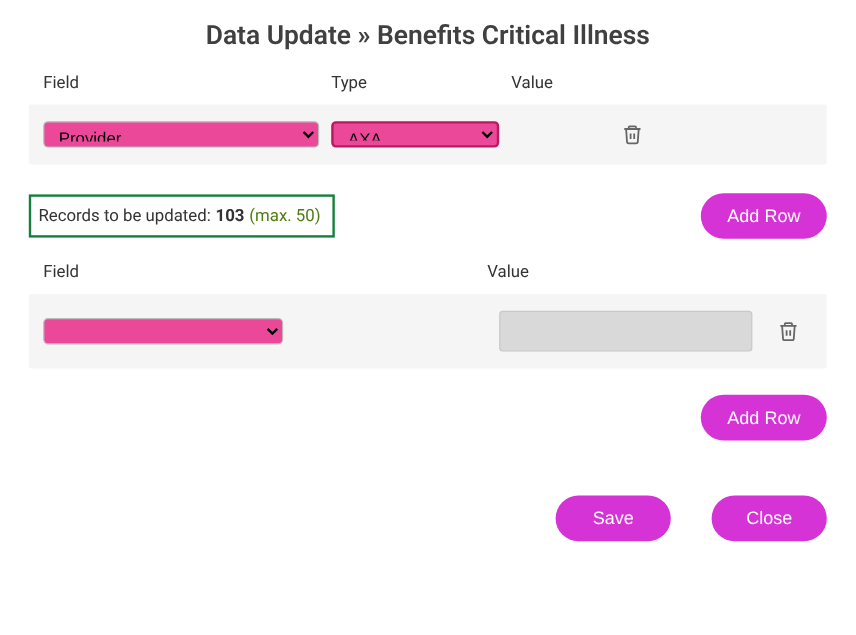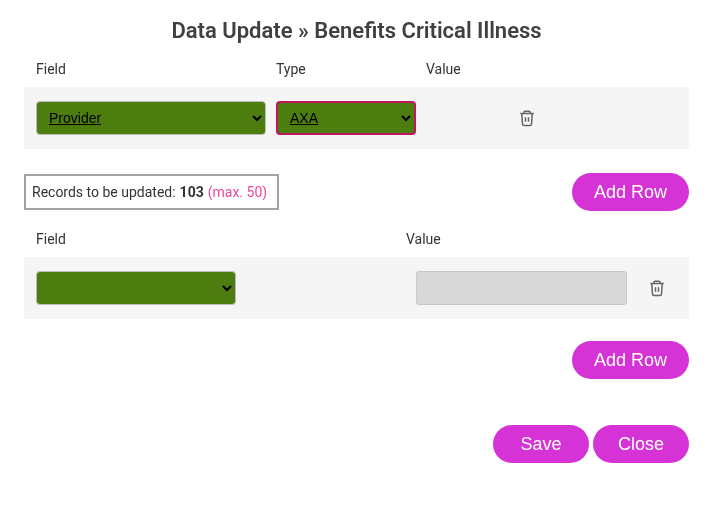--- a/index.html
+++ b/index.html
@@ -32,65 +32,64 @@
     background: #f5f5f5;
     display: grid;
     grid-template-columns: 230px 140px 1fr 40px;
     gap: 10px;
     padding: 14px 12px;
     align-items: center;
     border-radius: 2px;
   }
   select {
     width: 100%;
-    height: 34px;
+    height: 22px;
     font-size: 14px;
     padding: 4px 8px;
     border: 1px solid #bbb;
     border-radius: 4px;
-    background: #4d7c0f;
-    text-decoration: underline;
+    background: #ec4899;
   }
   .value-select {
     border: 2px solid #be185d;
   }
   .trash {
     display: flex;
     align-items: center;
     justify-content: center;
     cursor: pointer;
     color: #666;
   }
   .trash svg { width: 18px; height: 20px; }
   .status-row {
     display: flex;
     align-items: center;
     justify-content: space-between;
     margin-top: 24px;
     margin-bottom: 20px;
   }
   .highlight-box {
-    border: 2px solid #a3a3a3;
+    border: 2px solid #15803d;
     padding: 8px 10px 8px 6px;
     display: inline-flex;
     align-items: baseline;
     gap: 4px;
     font-size: 14px;
     color: #333;
   }
   .highlight-box .count { font-weight: 700; }
-  .highlight-box .max { color: #ec4899; }
+  .highlight-box .max { color: #4d7c0f; }
   .pill-btn {
     background: #d633d6;
     color: #fff;
     border: none;
     border-radius: 999px;
     height: 38px;
     padding: 0 22px;
-    font-size: 18px;
+    font-size: 15px;
     cursor: pointer;
     text-align: center;
   }
   .headers2 {
     display: grid;
     grid-template-columns: 360px 1fr 40px;
     gap: 10px;
     padding: 0 12px;
     margin-bottom: 10px;
     font-size: 14px;
@@ -114,21 +113,21 @@
     background: #d9d9d9;
     height: 34px;
     border: 1px solid #c8c8c8;
     border-radius: 3px;
   }
   .right-actions { text-align: right; margin-top: 22px; }
   .footer-actions {
     text-align: right;
     margin-top: 46px;
     display: flex;
-    gap: 4px;
+    gap: 34px;
     justify-content: flex-end;
   }
   .footer-actions .pill-btn { min-width: 96px; }
 </style>
 </head>
 <body>
 
 <h1 class="title">Data Update » Benefits Critical Illness</h1>
 
 <div class="headers">

